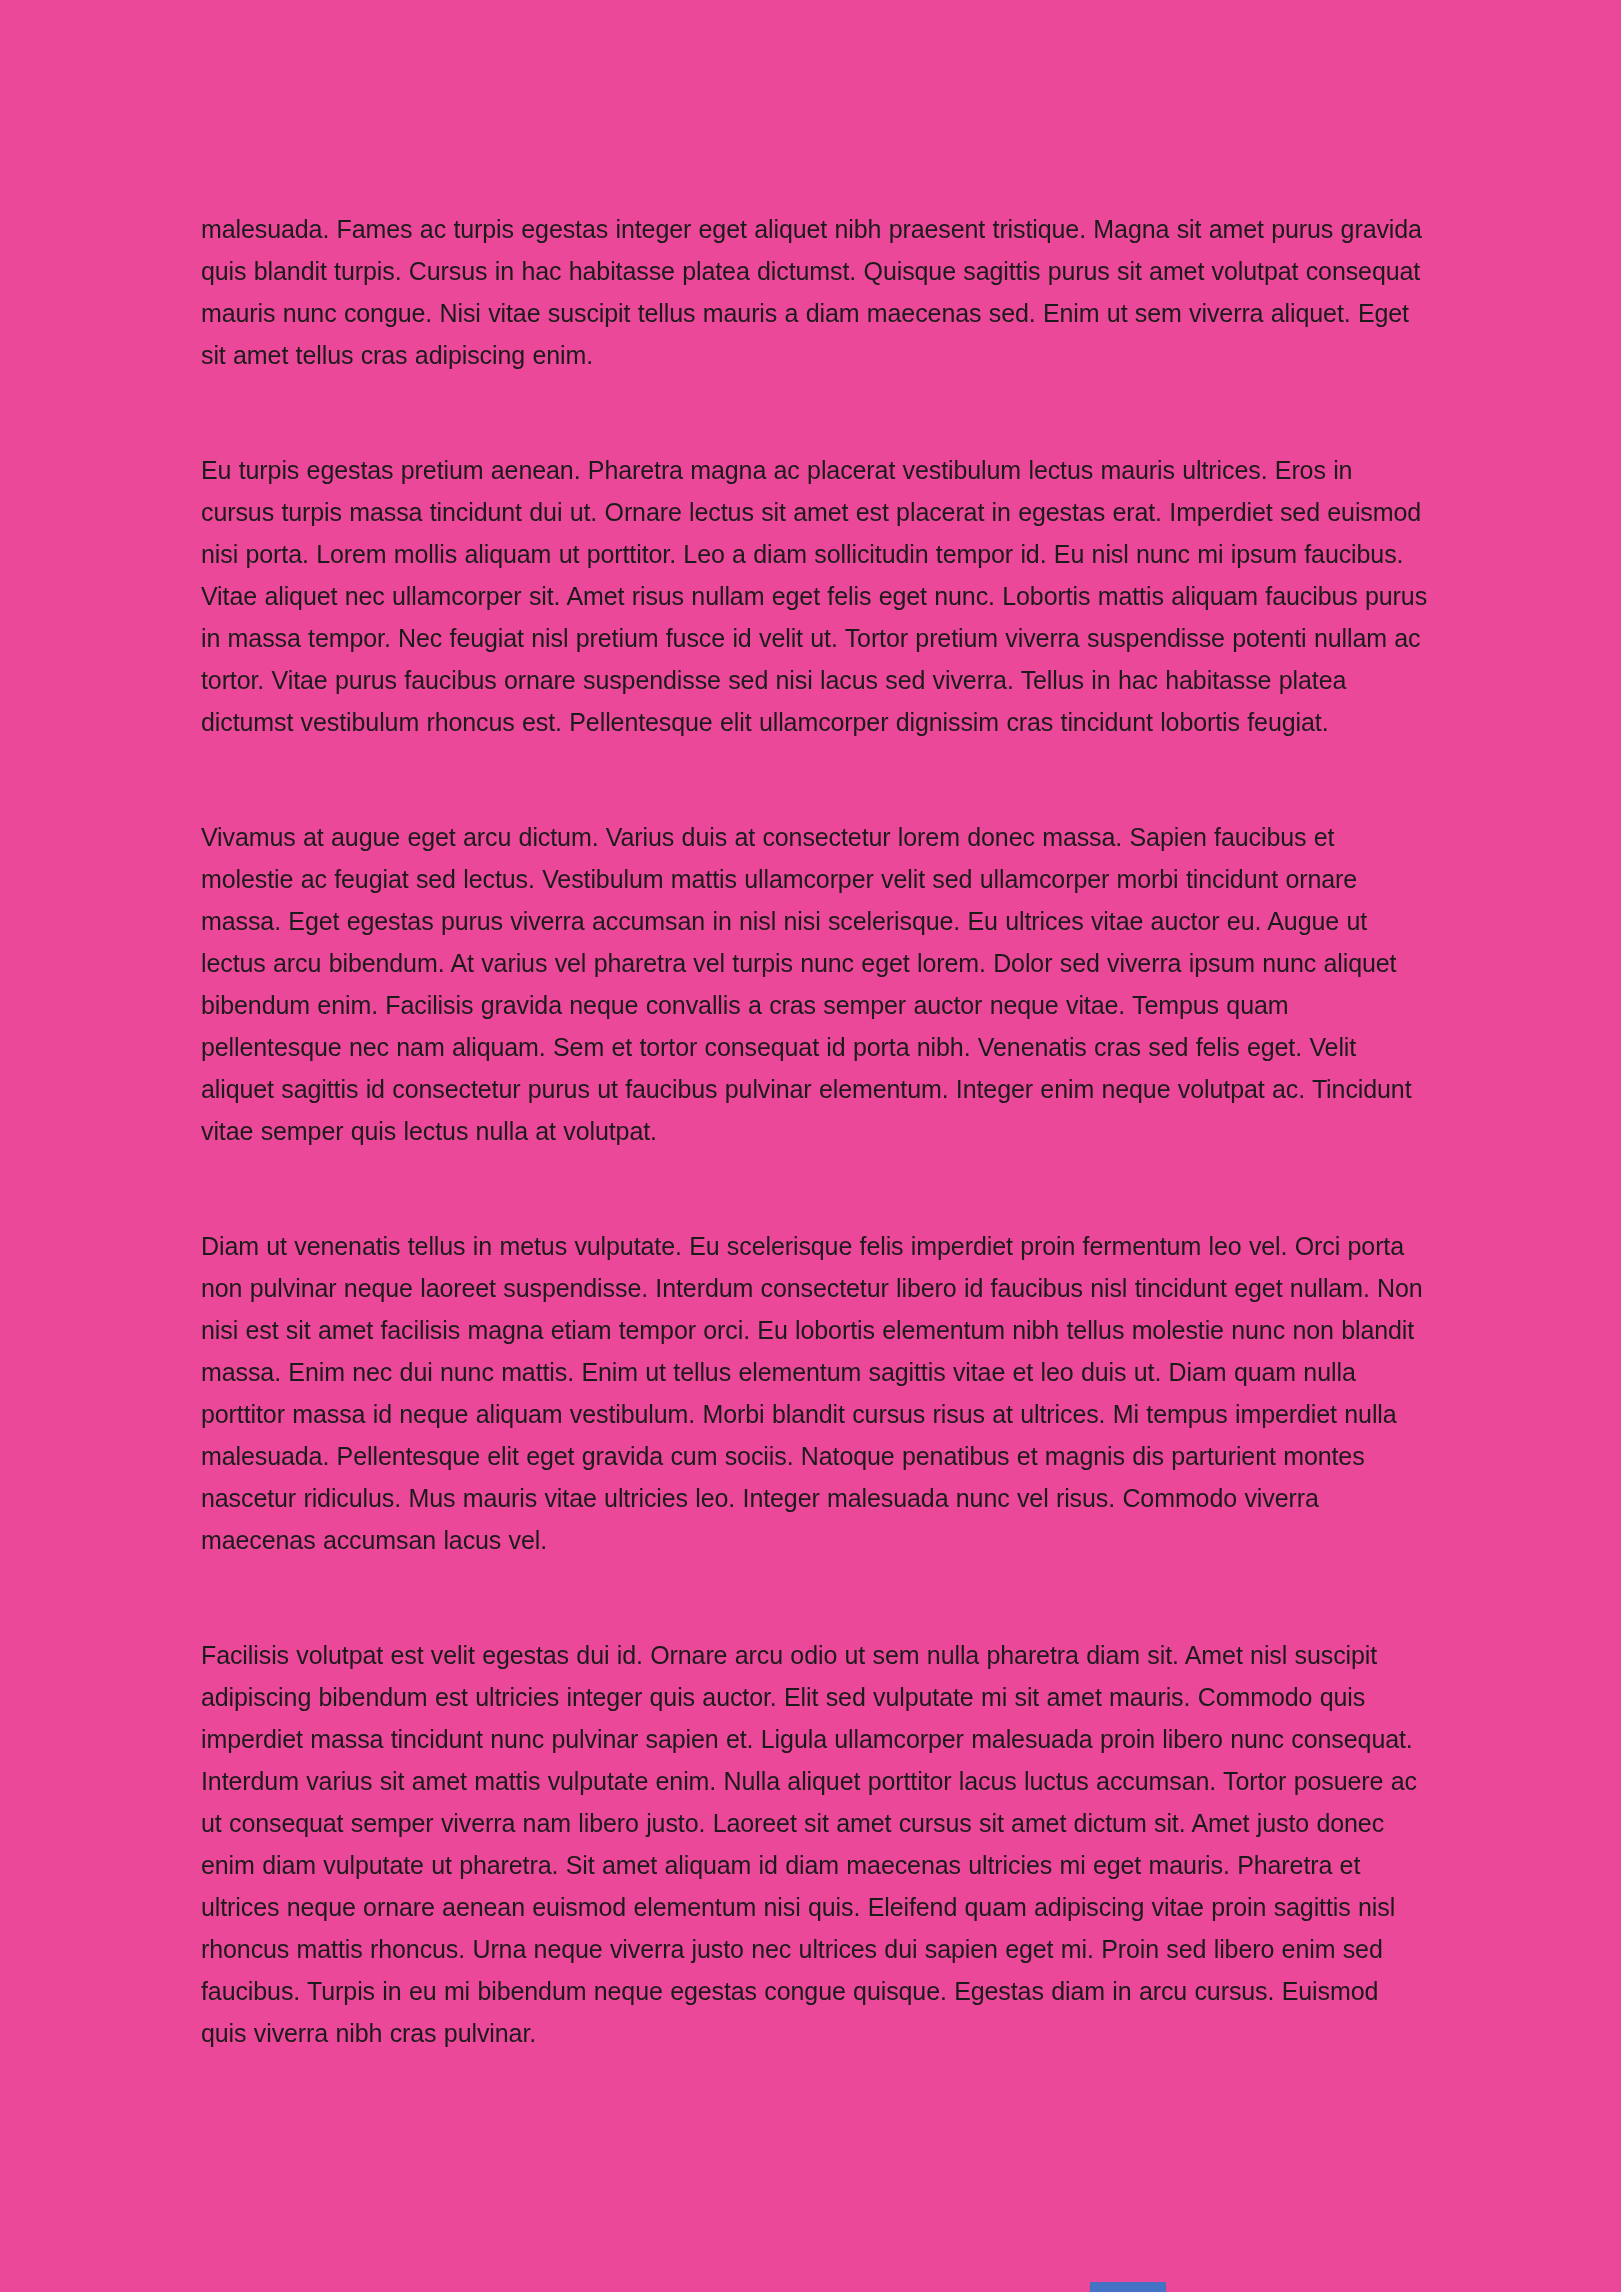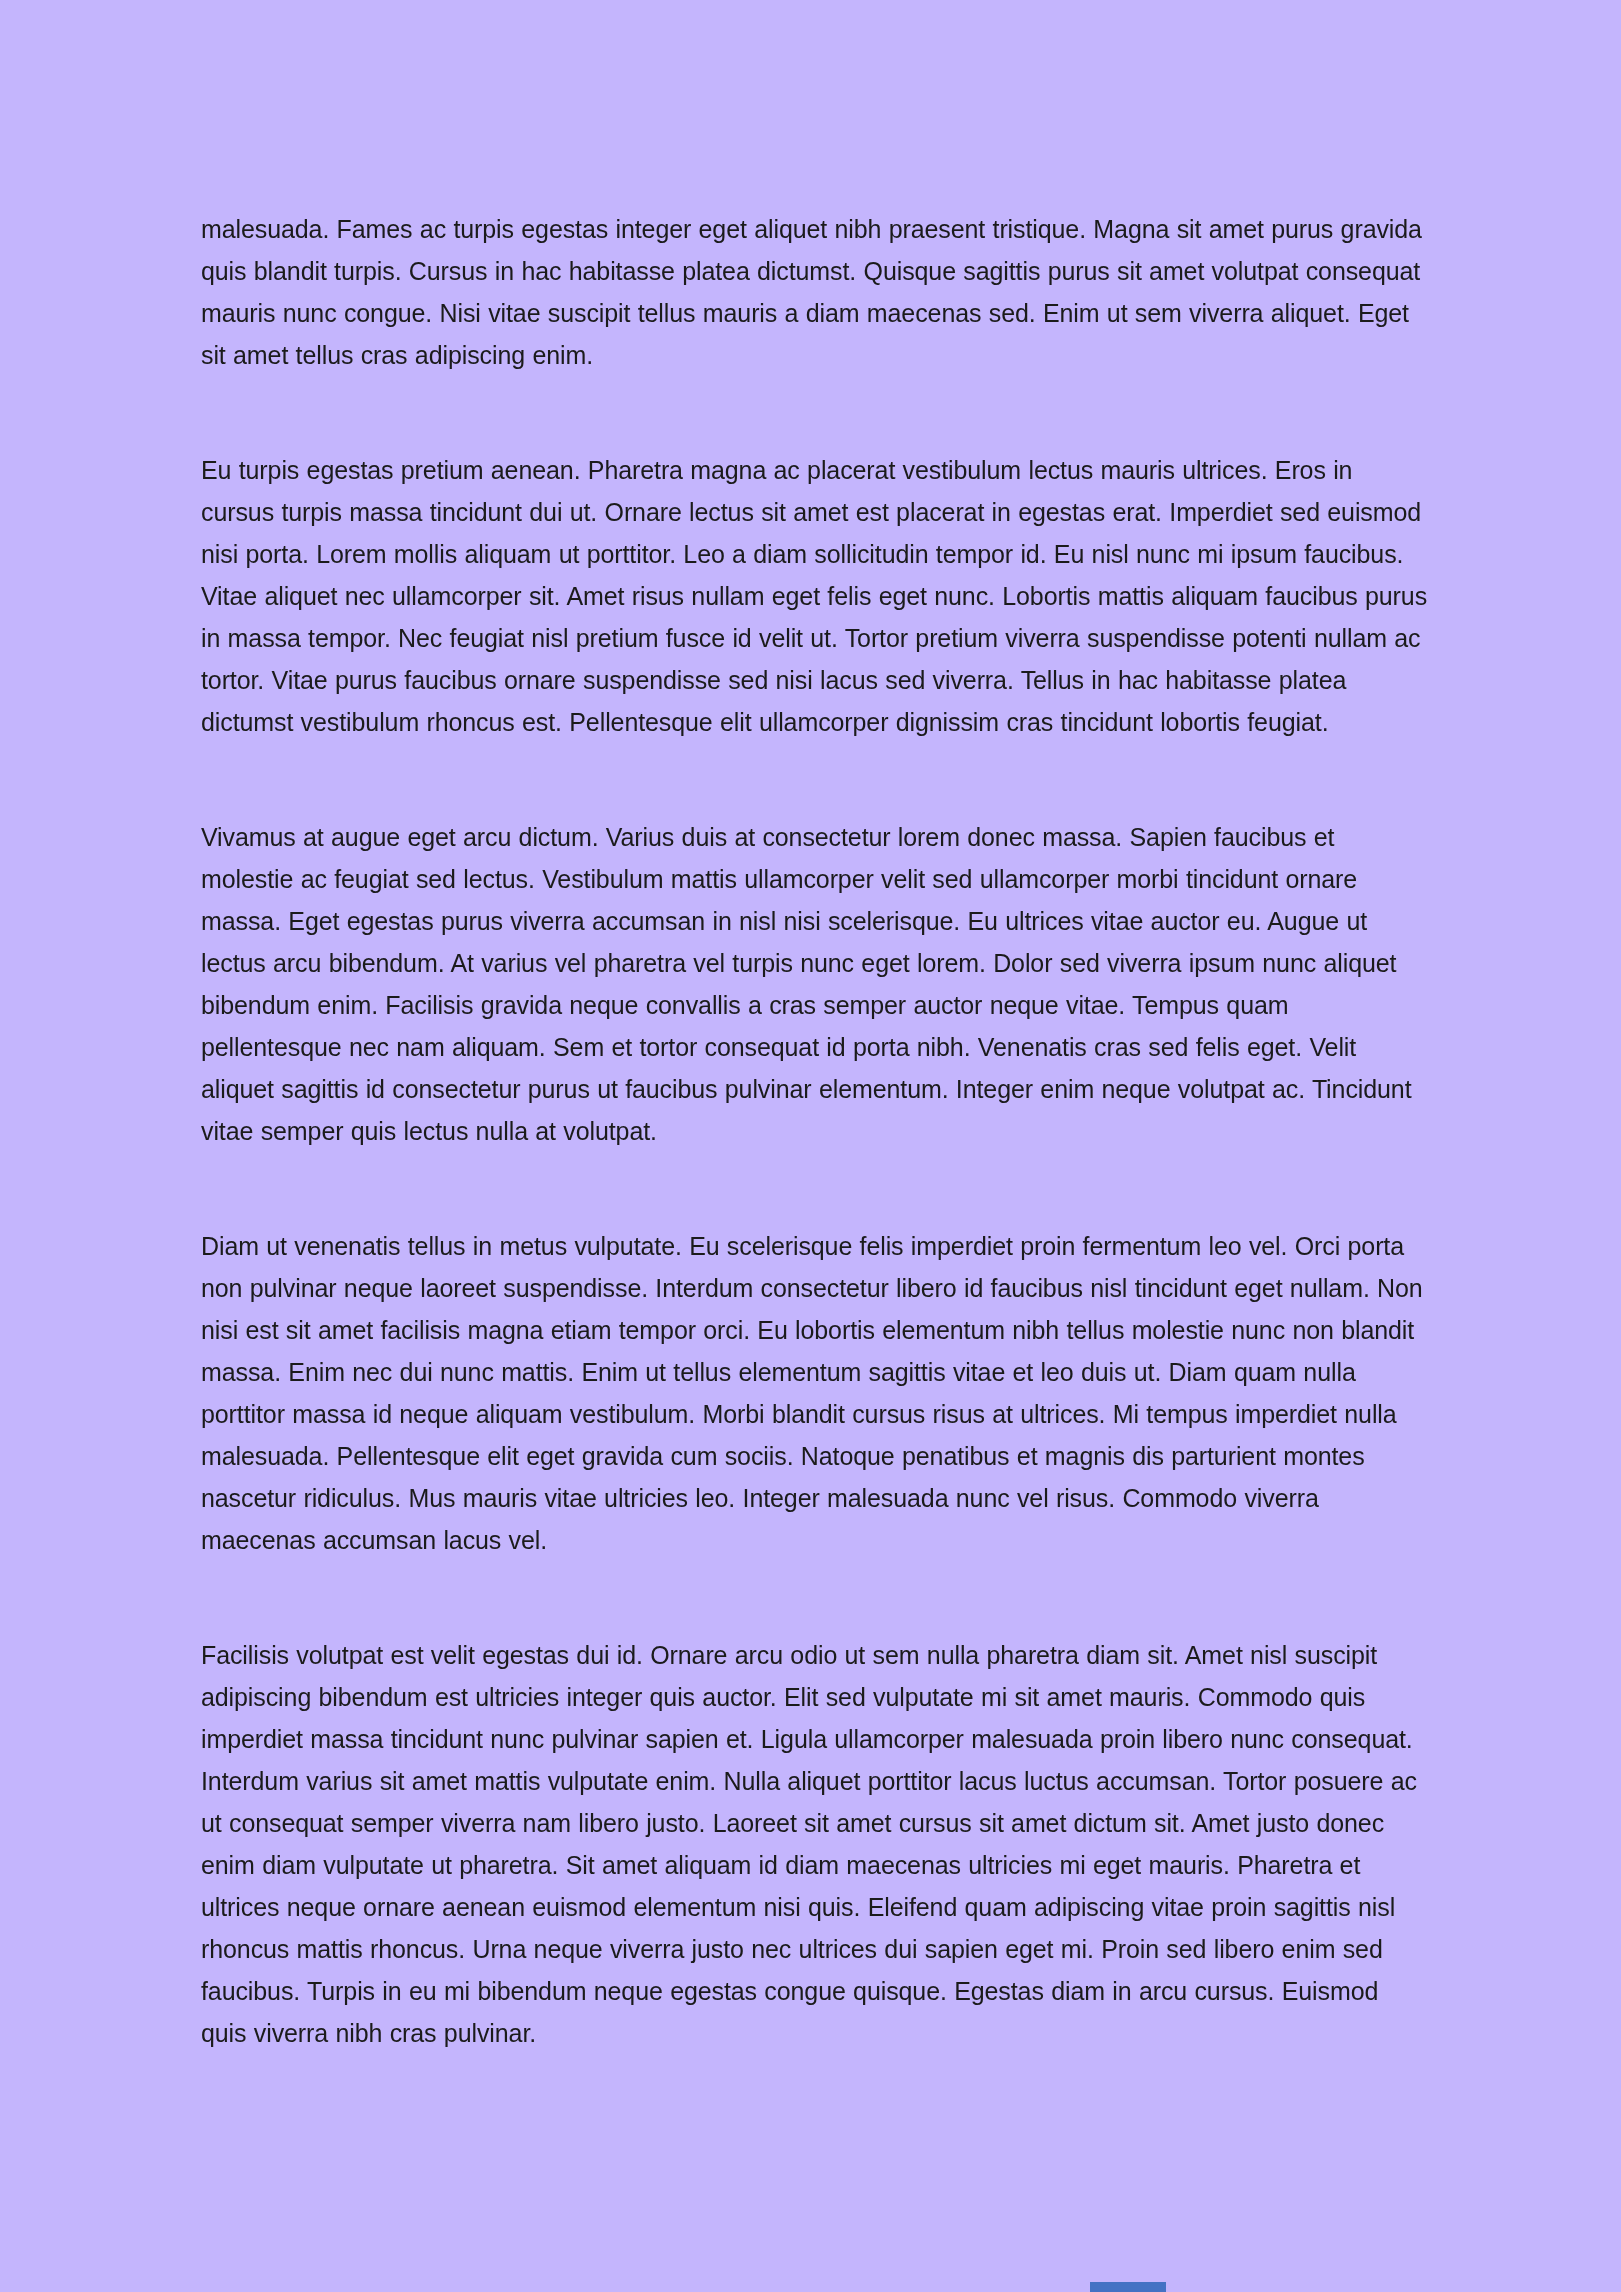--- a/index.html
+++ b/index.html
@@ -7,21 +7,21 @@
     width: 1621px;
     height: 2293px;
     background: #ffffff;
     position: relative;
     overflow: hidden;
     font-family: "Liberation Sans", sans-serif;
   }
   .doc-page {
     position: absolute;
     inset: 0;
-    background: #c4b5fd;
+    background: #ec4899;
   }
   .doc-content {
     position: absolute;
     left: 201px;
     top: 208px;
     width: 1227px;
   }
   p.para {
     margin: 0 0 73px 0;
     font-size: 25px;

